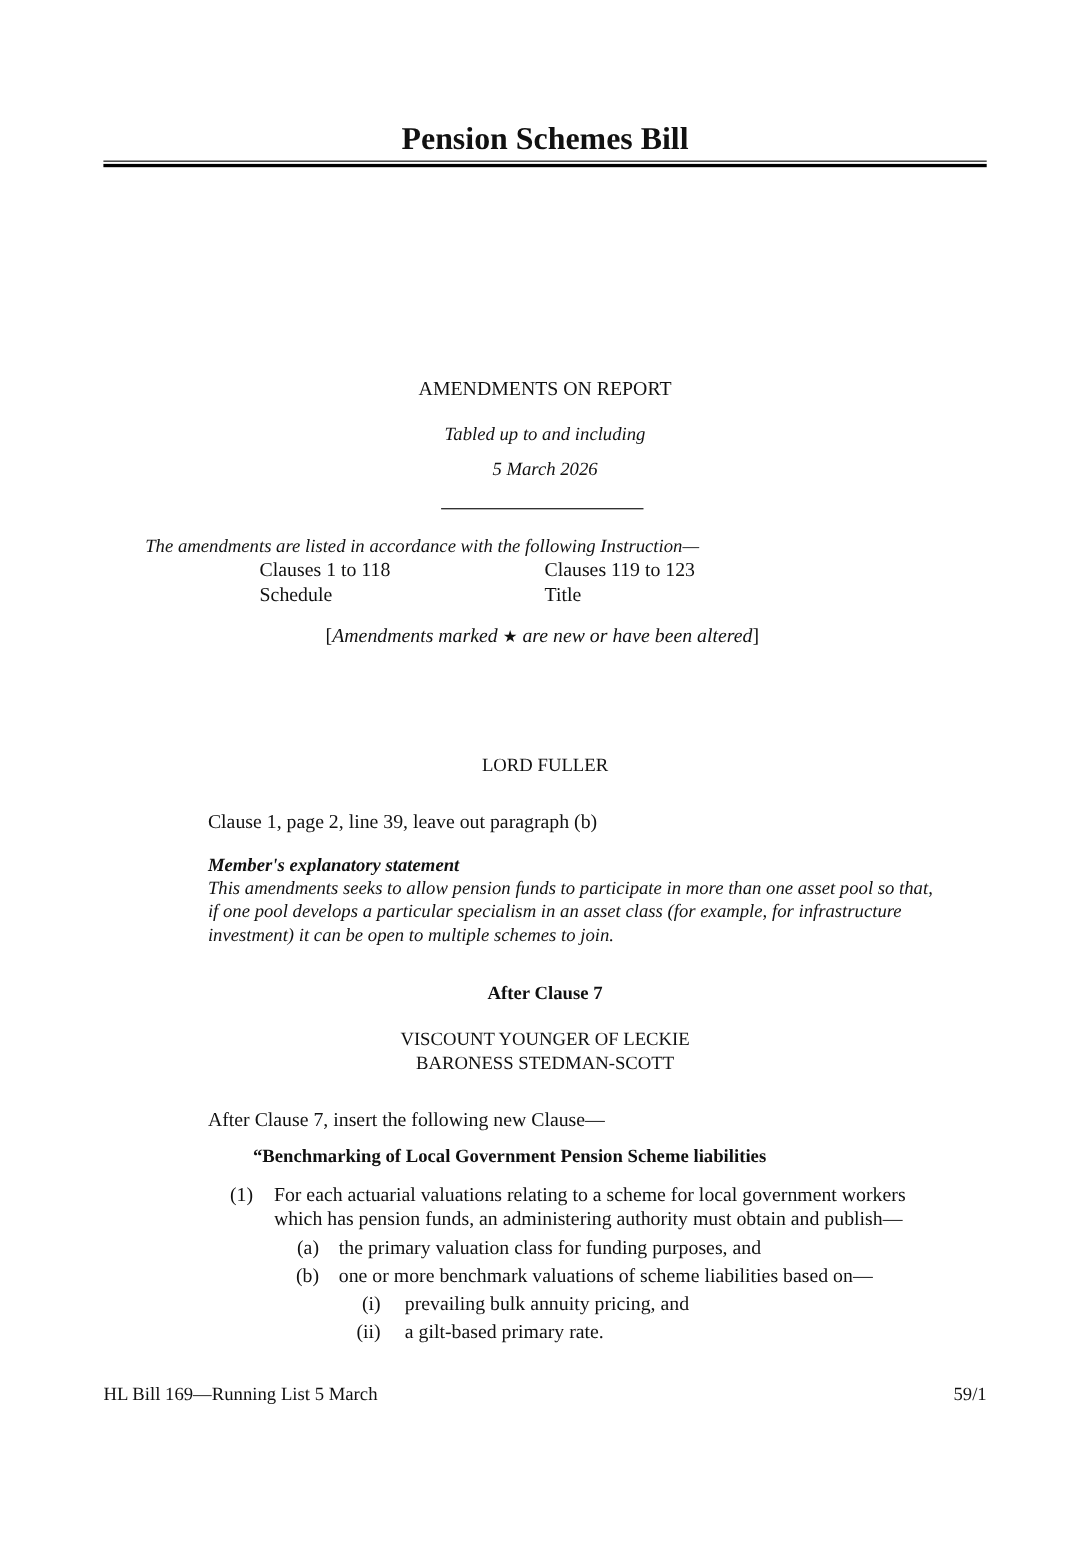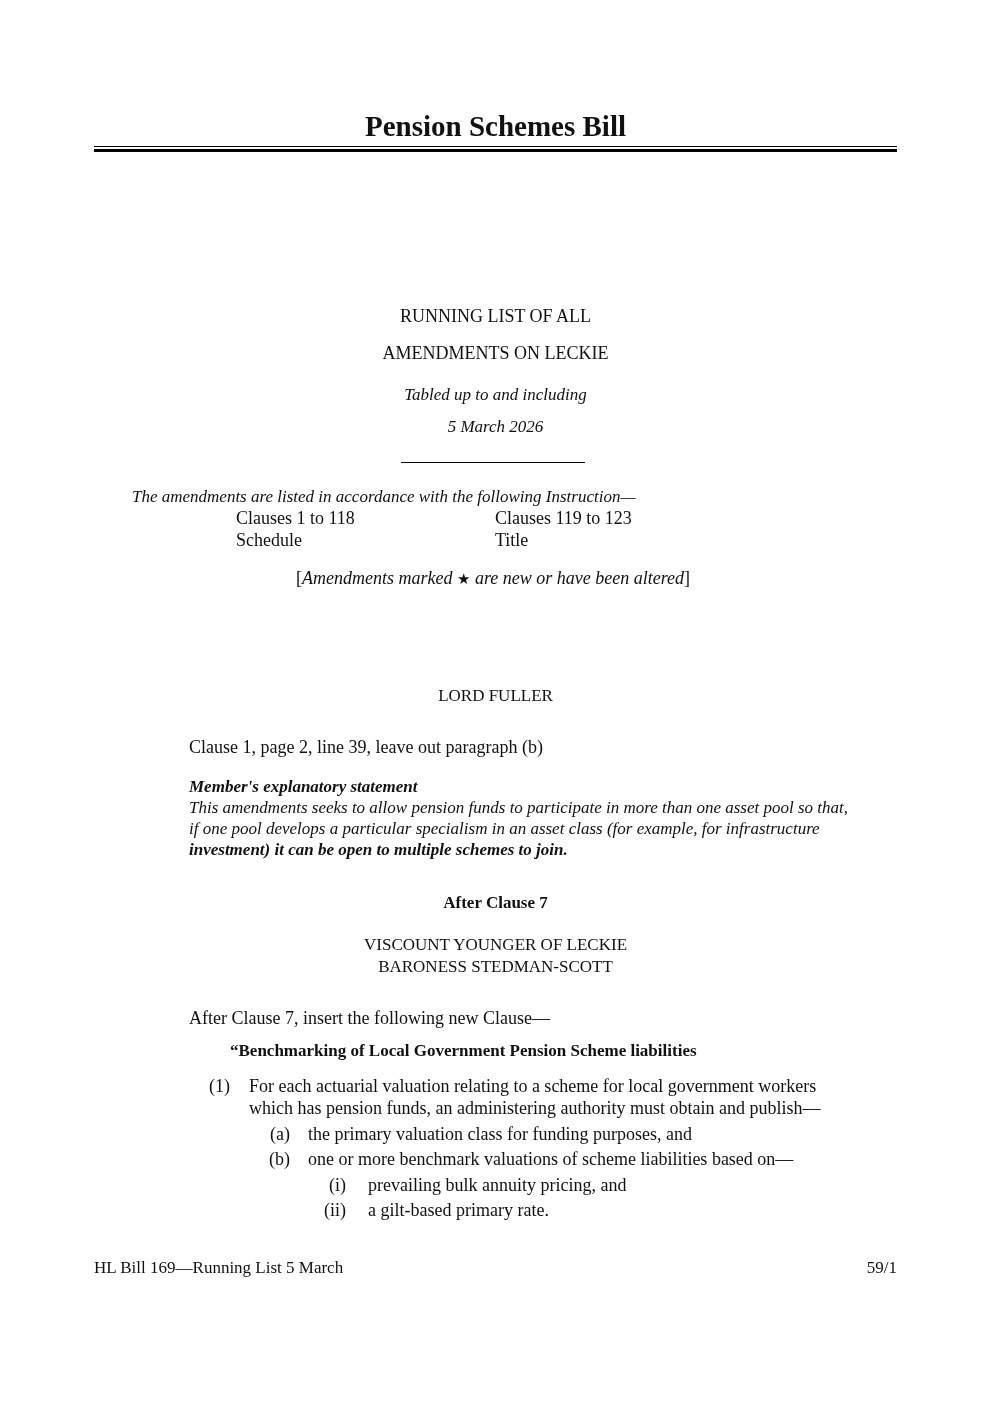--- a/index.html
+++ b/index.html
@@ -84,53 +84,52 @@
   </style>
 </head>
 <body>
 
 <div class="page">
 
   <div class="bill-title">Pension Schemes Bill</div>
   <div class="rule-thin"></div>
   <div class="rule-thick"></div>
 
-  <div class="center-line" style="top:305px;">RUNNING LIST OF ALL</div>
-  <div class="center-line" style="top:342px;">AMENDMENTS ON LECKIE</div>
+  <div class="center-line" style="top:342px;">AMENDMENTS ON REPORT</div>
   <div class="center-line italic" style="top:384px; font-size:17px;">Tabled up to and including</div>
   <div class="center-line italic" style="top:416px; font-size:17px;">5 March 2026</div>
   <div class="short-rule"></div>
 
   <div class="text-line italic" style="left:132px; top:486px; font-size:17px;">The amendments are listed in accordance with the following Instruction—</div>
   <div class="text-line" style="left:236px; top:507px;">Clauses 1 to 118</div>
   <div class="text-line" style="left:495px; top:507px;">Clauses 119 to 123</div>
   <div class="text-line" style="left:236px; top:529px;">Schedule</div>
   <div class="text-line" style="left:495px; top:529px;">Title</div>
 
   <div class="text-line" style="left:296px; top:567px;">
     <span>[</span><span class="italic">Amendments marked </span><span style="font-family:'DejaVu Sans', sans-serif; font-size:15px;">★</span><span class="italic"> are new or have been altered</span><span>]</span>
   </div>
 
   <div class="center-line" style="top:685px; font-size:17px;">LORD FULLER</div>
   <div class="text-line" style="left:189px; top:736px;">Clause 1, page 2, line 39, leave out paragraph (b)</div>
 
   <div class="text-line bold italic" style="left:189px; top:776px; font-size:17px;">Member's explanatory statement</div>
   <div class="text-line italic" style="left:189px; top:797px; font-size:17px;">This amendments seeks to allow pension funds to participate in more than one asset pool so that,</div>
   <div class="text-line italic" style="left:189px; top:818px; font-size:17px;">if one pool develops a particular specialism in an asset class (for example, for infrastructure</div>
-  <div class="text-line italic" style="left:189px; top:839px; font-size:17px;font-weight:bold;">investment) it can be open to multiple schemes to join.</div>
+  <div class="text-line italic" style="left:189px; top:839px; font-size:17px;">investment) it can be open to multiple schemes to join.</div>
 
   <div class="center-line bold" style="top:892px; font-size:17px;">After Clause 7</div>
   <div class="center-line" style="top:934px; font-size:17px;">VISCOUNT YOUNGER OF LECKIE</div>
   <div class="center-line" style="top:956px; font-size:17px;">BARONESS STEDMAN-SCOTT</div>
 
   <div class="text-line" style="left:189px; top:1007px;">After Clause 7, insert the following new Clause—</div>
   <div class="text-line bold" style="left:230px; top:1040px; font-size:17px;">“Benchmarking of Local Government Pension Scheme liabilities</div>
 
   <div class="num" style="left:190px; width:40px; top:1075px;">(1)</div>
-  <div class="text-line" style="left:249px; top:1075px;">For each actuarial valuation relating to a scheme for local government workers</div>
+  <div class="text-line" style="left:249px; top:1075px;">For each actuarial valuations relating to a scheme for local government workers</div>
   <div class="text-line" style="left:249px; top:1097px;">which has pension funds, an administering authority must obtain and publish—</div>
 
   <div class="num" style="left:250px; width:40px; top:1123px;">(a)</div>
   <div class="text-line" style="left:308px; top:1123px;">the primary valuation class for funding purposes, and</div>
   <div class="num" style="left:250px; width:40px; top:1148px;">(b)</div>
   <div class="text-line" style="left:308px; top:1148px;">one or more benchmark valuations of scheme liabilities based on—</div>
 
   <div class="num" style="left:306px; width:40px; top:1174px;">(i)</div>
   <div class="text-line" style="left:368px; top:1174px;">prevailing bulk annuity pricing, and</div>
   <div class="num" style="left:306px; width:40px; top:1199px;">(ii)</div>

